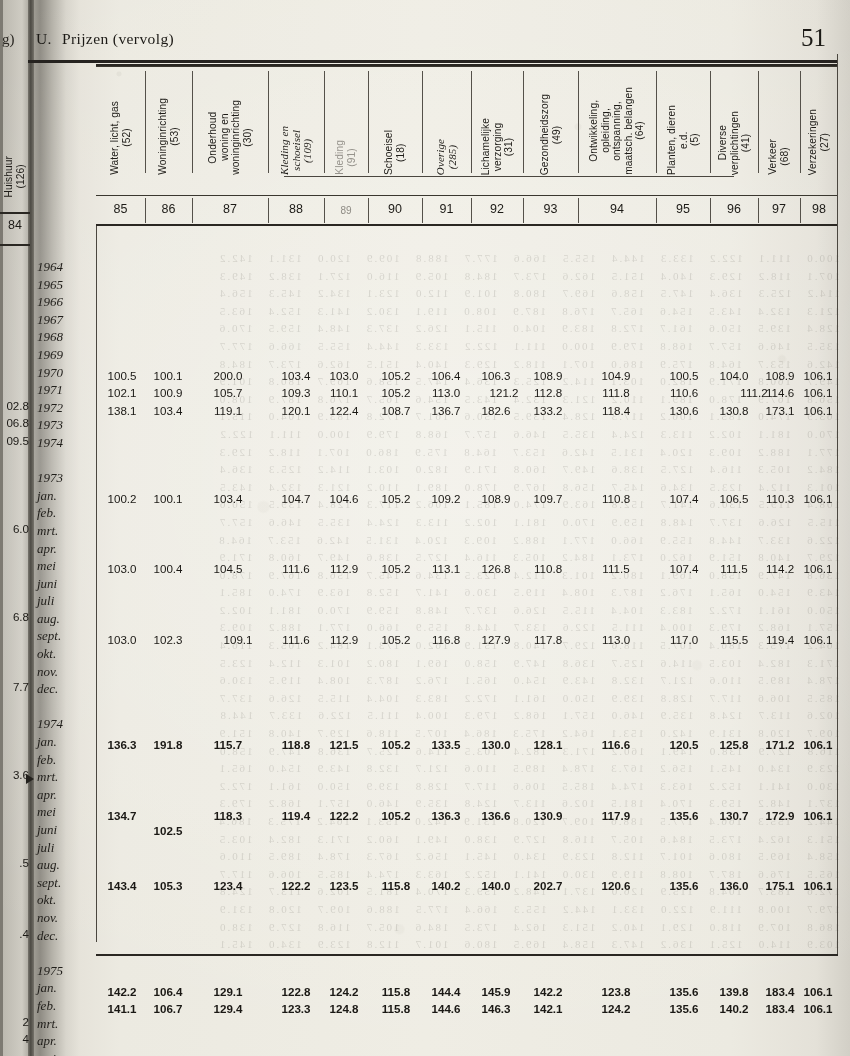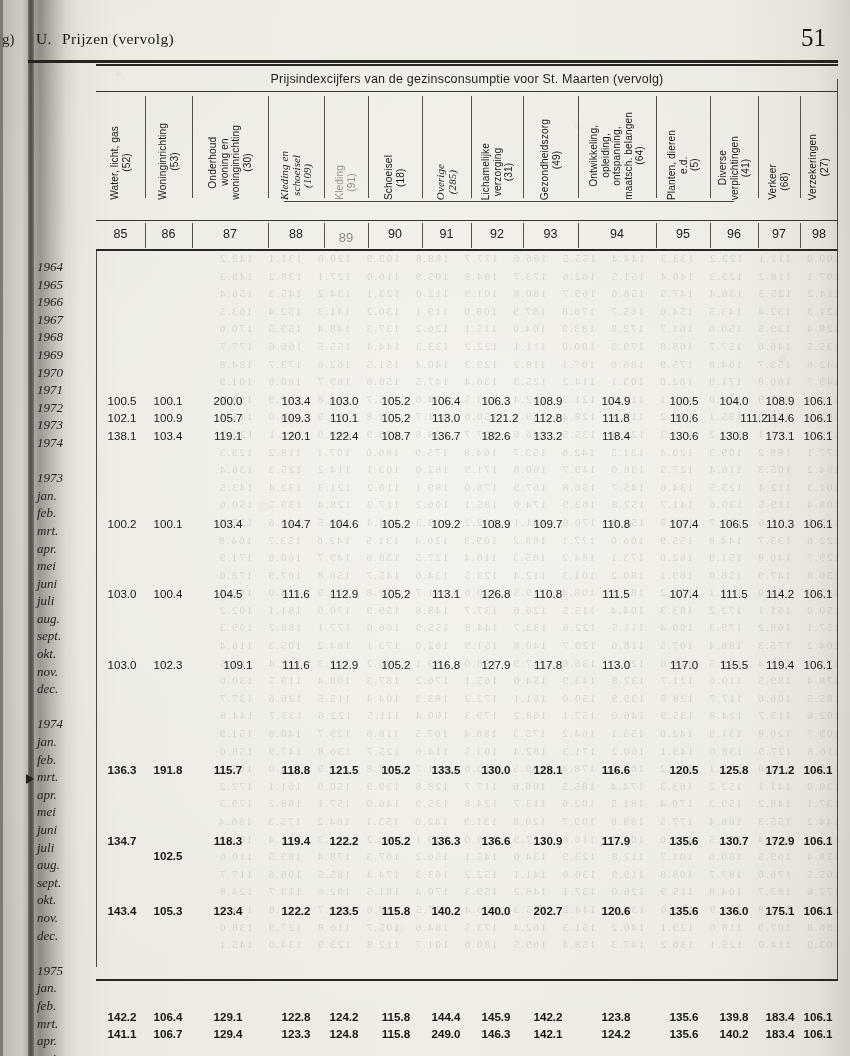--- a/index.html
+++ b/index.html
@@ -157,21 +157,21 @@
     position: relative;
     height: 28px;
   }
   .cn {
     position: absolute;
     top: 6px;
     text-align: center;
     font-size: 12.5px;
     color: #1d1b17;
   }
-  .cn.faint { color: #8e8b84; font-size: 13px; top: 9px; filter: blur(.3px); }
+  .cn.faint { color: #8e8b84; font-size: 10px; top: 9px; filter: blur(.3px); }
   .cnsep {
     position: absolute; top: 2px; bottom: 1px; width: 1px; background: #55514a;
   }
   #tbl-rule-colnum-bot { height: 2px; background: #2a2722; }
 
   
   #body {
     position: relative;
     height: 730px;
   }
@@ -301,20 +301,40 @@
 
   <div id="runhead">
     <span class="rh-frag">g)</span>
     <span class="rh-title">
       <span class="sec">U.</span><span>Prijzen (vervolg)</span>
     </span>
     <span class="rh-page">51</span>
   </div>
   <div id="rule-top"></div>
 
+  <div id="cutcol">
+    <div class="cut-head">
+      <div class="vlabel">Huishuur
+(126)</div>
+    </div>
+    <div class="cut-rule" style="top:212px;"></div>
+    <div class="cut-num">84</div>
+    <div class="cut-rule" style="top:244px;"></div>
+  <div class="cut-val" style="top: 398.8px;">02.8</div>
+      <div class="cut-val" style="top: 416.4px;">06.8</div>
+      <div class="cut-val" style="top: 434px;">09.5</div>
+      <div class="cut-val" style="top: 522px;">6.0</div>
+      <div class="cut-val" style="top: 610px;">6.8</div>
+      <div class="cut-val" style="top: 680.4px;">7.7</div>
+      <div class="cut-val" style="top: 768.4px;">3.6</div>
+      <div class="cut-val" style="top: 856.4px;">.5</div>
+      <div class="cut-val" style="top: 926.8px;">.4</div>
+      <div class="cut-val" style="top: 1014.8px;">2</div>
+      <div class="cut-val" style="top: 1032.4px;">4</div>
+    </div>
 
   <div id="rowlabels">
       <div class="rl">1964</div>
       <div class="rl">1965</div>
       <div class="rl">1966</div>
       <div class="rl">1967</div>
       <div class="rl">1968</div>
       <div class="rl">1969</div>
       <div class="rl">1970</div>
       <div class="rl">1971</div>
@@ -355,21 +375,20 @@
       <div class="rl">feb.</div>
       <div class="rl">mrt.</div>
       <div class="rl">apr.</div>
       <div class="rl">mei</div>
     </div>
 
   <div id="ptr"></div>
 
   <div id="table">
     <div id="tbl-rule-outer-top"></div>
-    <div class="caption">Prijsindexcijfers van de gezinsconsumptie voor St. Maarten (vervolg)</div>
     <div id="tbl-rule-caption"></div>
 
     <div id="headband">
       <div id="basis-rule"></div>
     <div class="vsep" style="left: 49px;"></div>
         <div class="vsep" style="left: 96px;"></div>
         <div class="vsep" style="left: 172px;"></div>
         <div class="vsep" style="left: 228px;"></div>
         <div class="vsep" style="left: 272px;"></div>
         <div class="vsep" style="left: 326px;"></div>
@@ -643,21 +662,21 @@
           <div class="dcell" style="left: 656px; width: 56px;">183.4</div>
           <div class="dcell" style="left: 694px; width: 56px;">106.1</div>
         </div>
         <div class="drow bold" style="top: 774.4px;">
           <div class="dcell" style="left: -2px; width: 56px;">141.1</div>
           <div class="dcell" style="left: 44px; width: 56px;">106.7</div>
           <div class="dcell" style="left: 104px; width: 56px;">129.4</div>
           <div class="dcell" style="left: 172px; width: 56px;">123.3</div>
           <div class="dcell" style="left: 220px; width: 56px;">124.8</div>
           <div class="dcell" style="left: 272px; width: 56px;">115.8</div>
-          <div class="dcell" style="left: 322px; width: 56px;">249.0</div>
+          <div class="dcell" style="left: 322px; width: 56px;">144.6</div>
           <div class="dcell" style="left: 372px; width: 56px;">146.3</div>
           <div class="dcell" style="left: 424px; width: 56px;">142.1</div>
           <div class="dcell" style="left: 492px; width: 56px;">124.2</div>
           <div class="dcell" style="left: 560px; width: 56px;">135.6</div>
           <div class="dcell" style="left: 610px; width: 56px;">140.2</div>
           <div class="dcell" style="left: 656px; width: 56px;">183.4</div>
           <div class="dcell" style="left: 694px; width: 56px;">106.1</div>
         </div>
       </div>
   </div>

